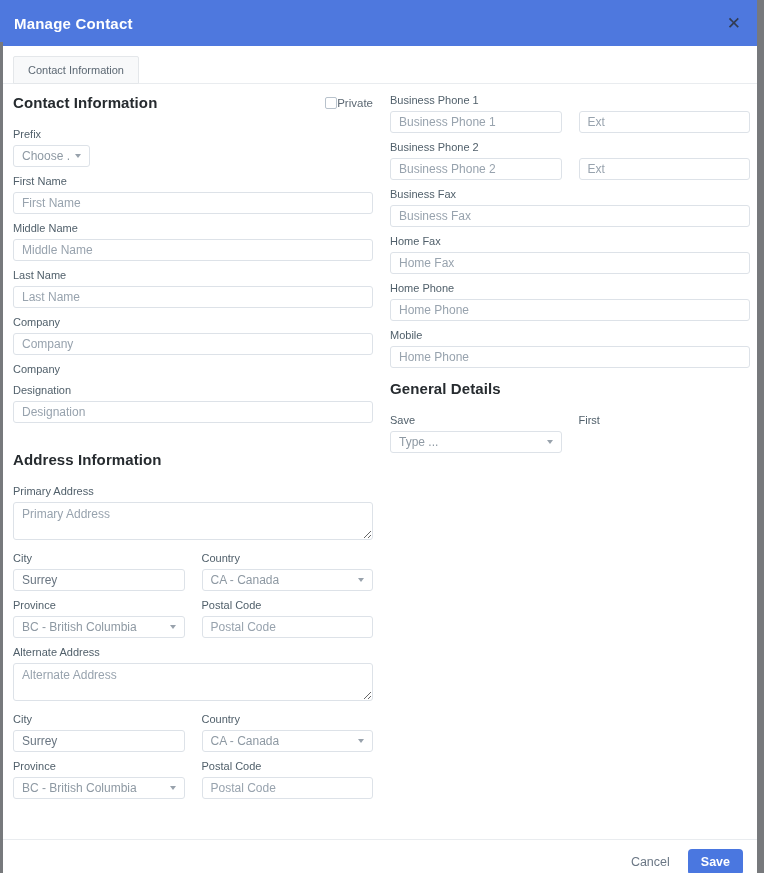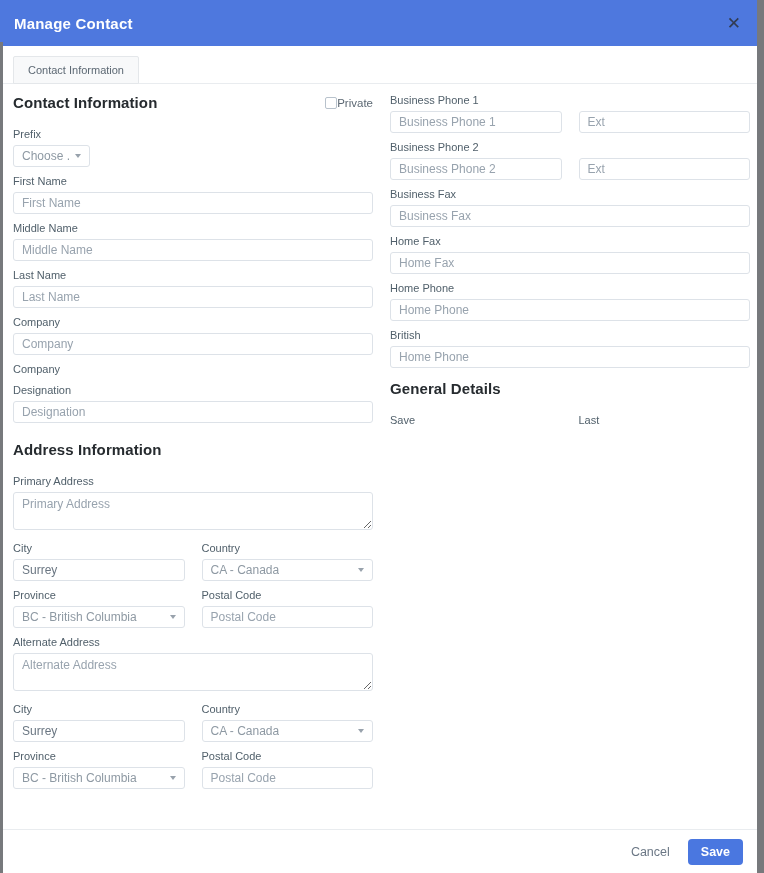--- a/index.html
+++ b/index.html
@@ -36,21 +36,21 @@
     border-radius: 2px 2px 0 0; cursor: pointer;
   }
 
   
   .content {
     display: grid; grid-template-columns: 360px 360px; column-gap: 17px;
     padding: 10px 13px 32px 13px; flex: 1 1 auto;
   }
   .section-heading { font-size: 15px; font-weight: 700; color: #262b2f; letter-spacing: .1px; }
   .heading-row { display: flex; align-items: center; justify-content: space-between; margin-bottom: 17px; }
-  .heading-row.mt { margin-top: 18px; }
+  .heading-row.mt { margin-top: 28px; }
   .gd-heading-row { margin-top: 12px; margin-bottom: 17px; text-align: right; }
 
   .private-wrap { display: flex; align-items: flex-end; gap: 0; }
   .checkbox {
     width: 12px; height: 12px; border: 1px solid #b8c2cc; border-radius: 2px;
     background: #fff; display: inline-block; cursor: pointer;
   }
   .private-label { font-size: 11.5px; color: #5c6873; font-weight: 400; }
 
   .field { margin-bottom: 8px; }
@@ -249,36 +249,40 @@
         <label class="field-label">Home Fax</label>
         <input class="text-input" type="text" placeholder="Home Fax" style="">
       </div>
 
       <div class="field">
         <label class="field-label">Home Phone</label>
         <input class="text-input" type="text" placeholder="Home Phone" style="">
       </div>
 
       <div class="field">
-        <label class="field-label">British</label>
+        <label class="field-label">Mobile</label>
         <input class="text-input" type="text" placeholder="Home Phone" style="">
       </div>
 
 
 
       <div class="heading-row gd-heading-row">
         <span class="section-heading">General Details</span>
       </div>
 
       <div class="row2">
         <div>
           <label class="field-label">Save</label>
-        </div>
-        <div>
-          <label class="field-label">Last</label>
+          <div class="select-box">
+            <span class="select-value">Type ...</span>
+            <span class="caret"></span>
+          </div>
+        </div>
+        <div>
+          <label class="field-label">First</label>
         </div>
       </div>
     </div>
 
   </div>
 
   <div class="modal-footer">
     <button class="cancel-btn">Cancel</button>
     <button class="save-btn">Save</button>
   </div>

